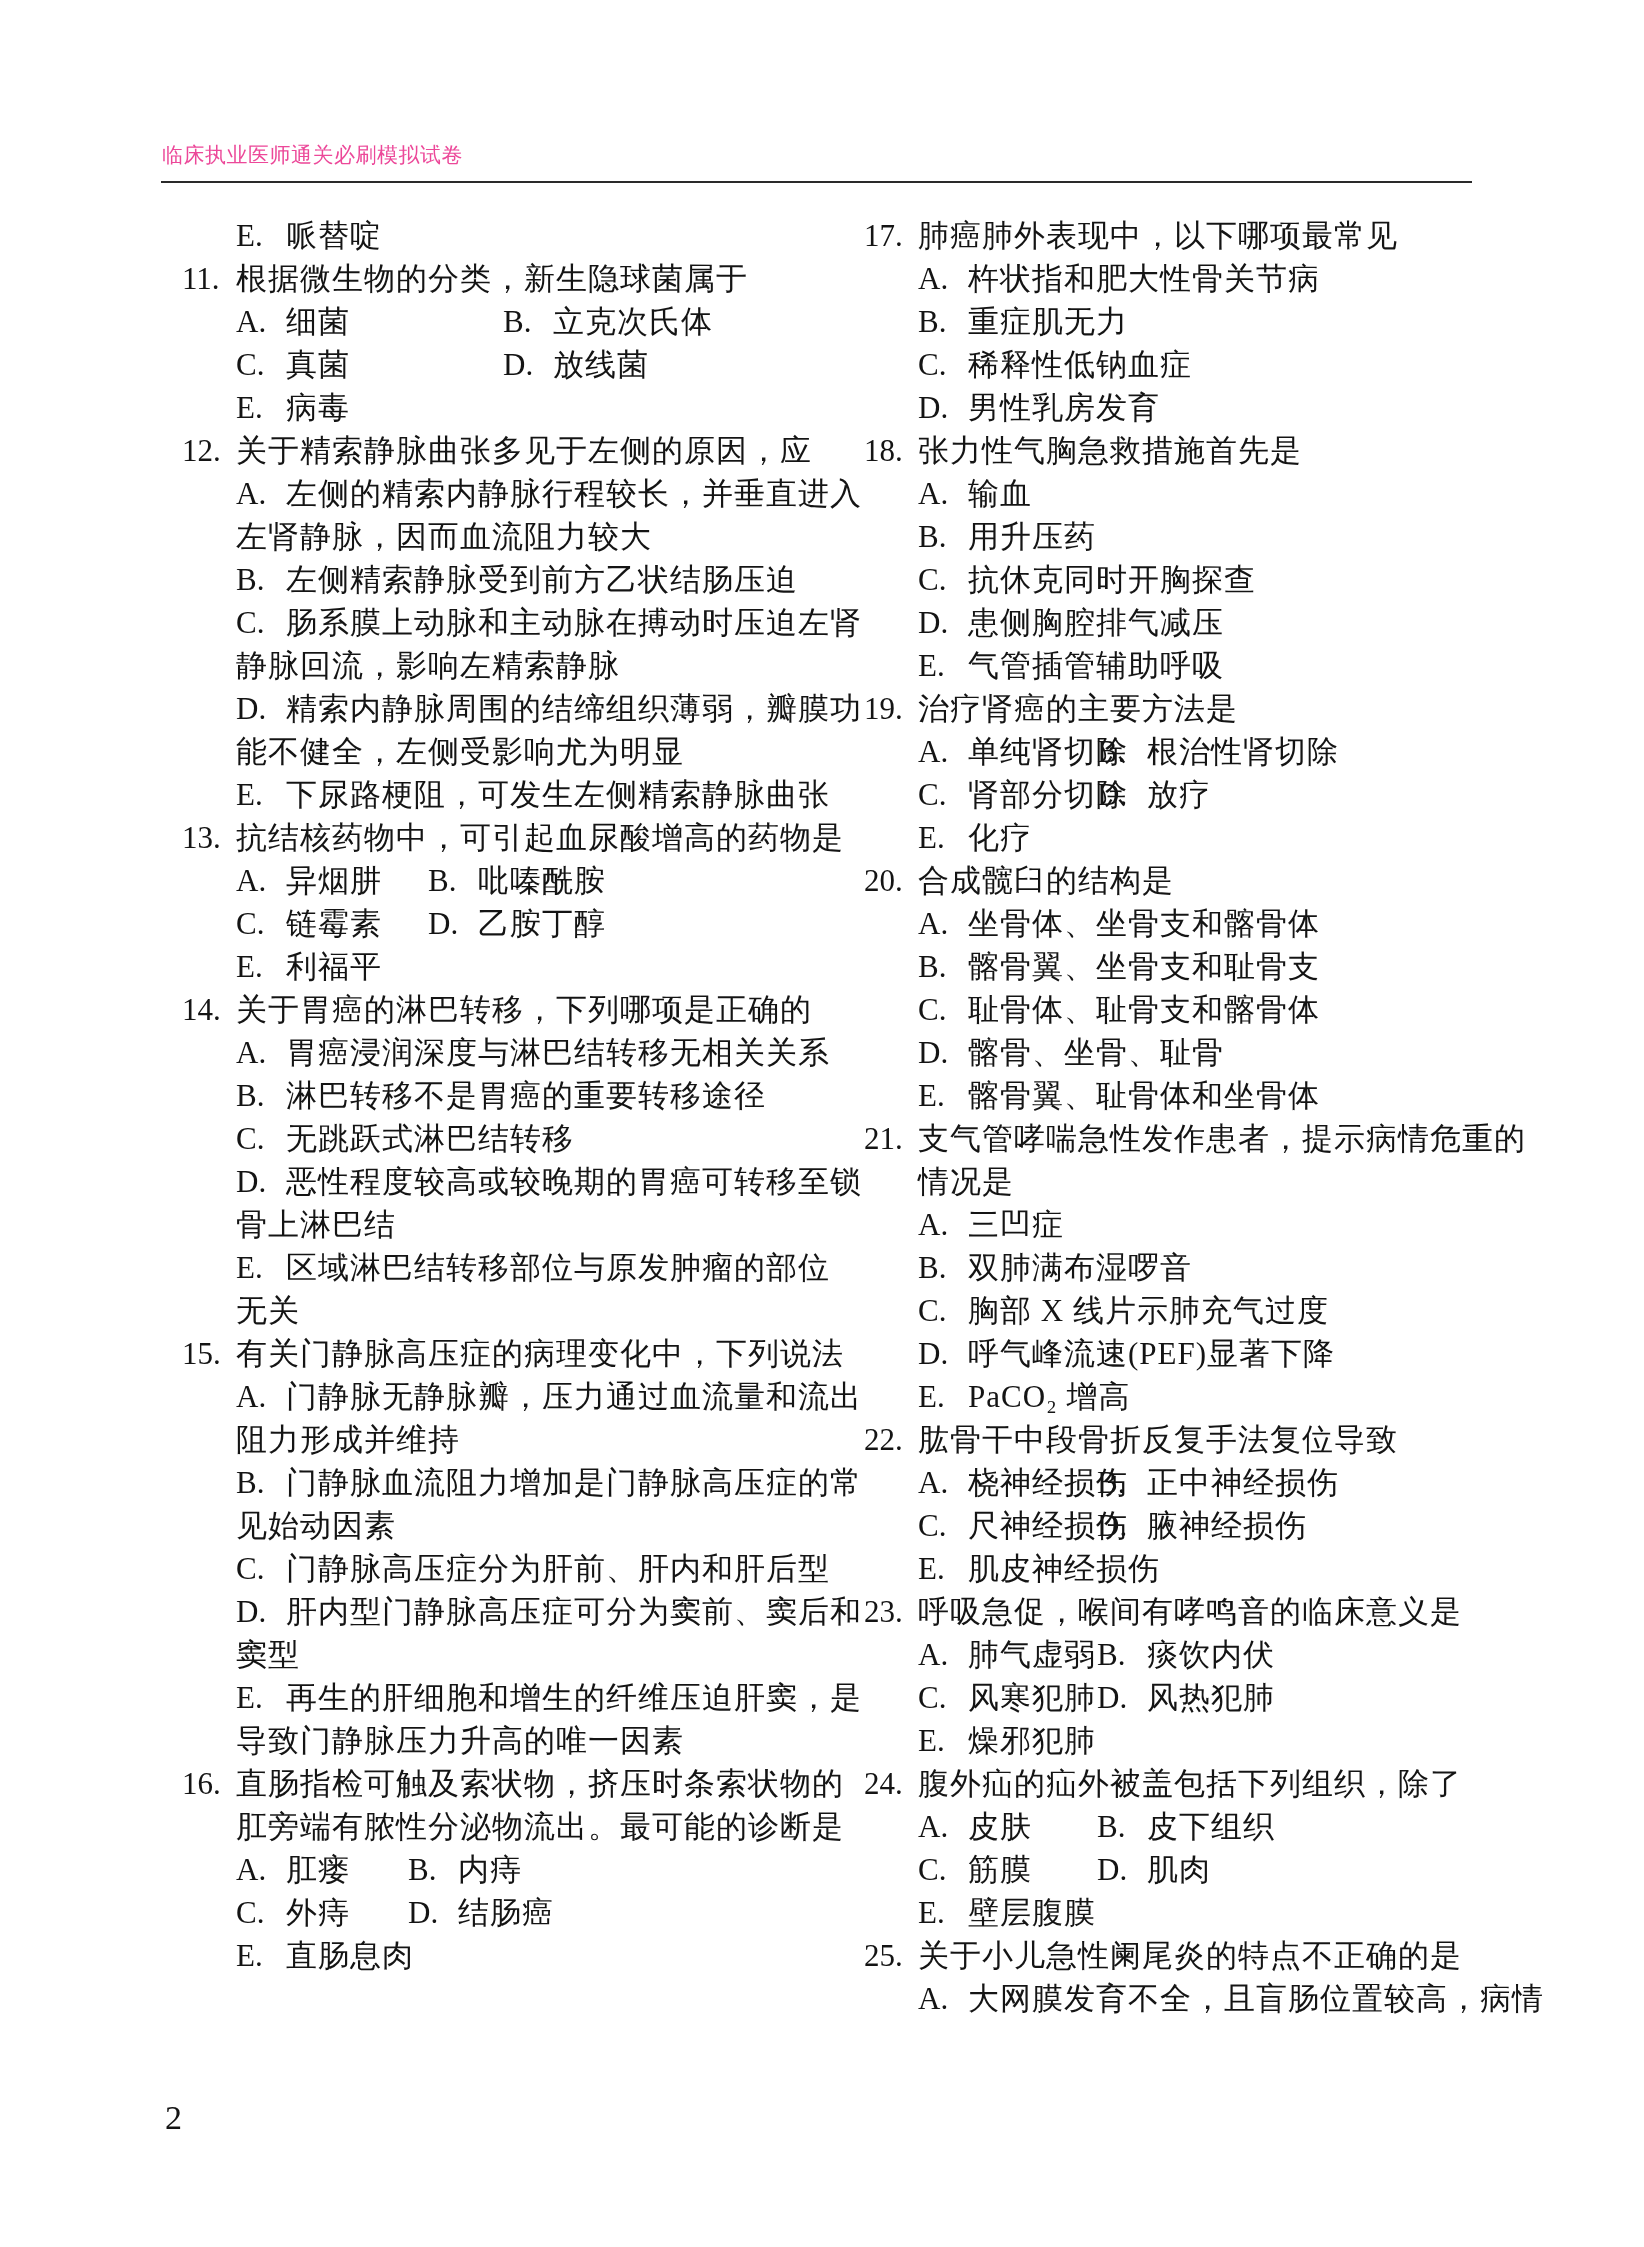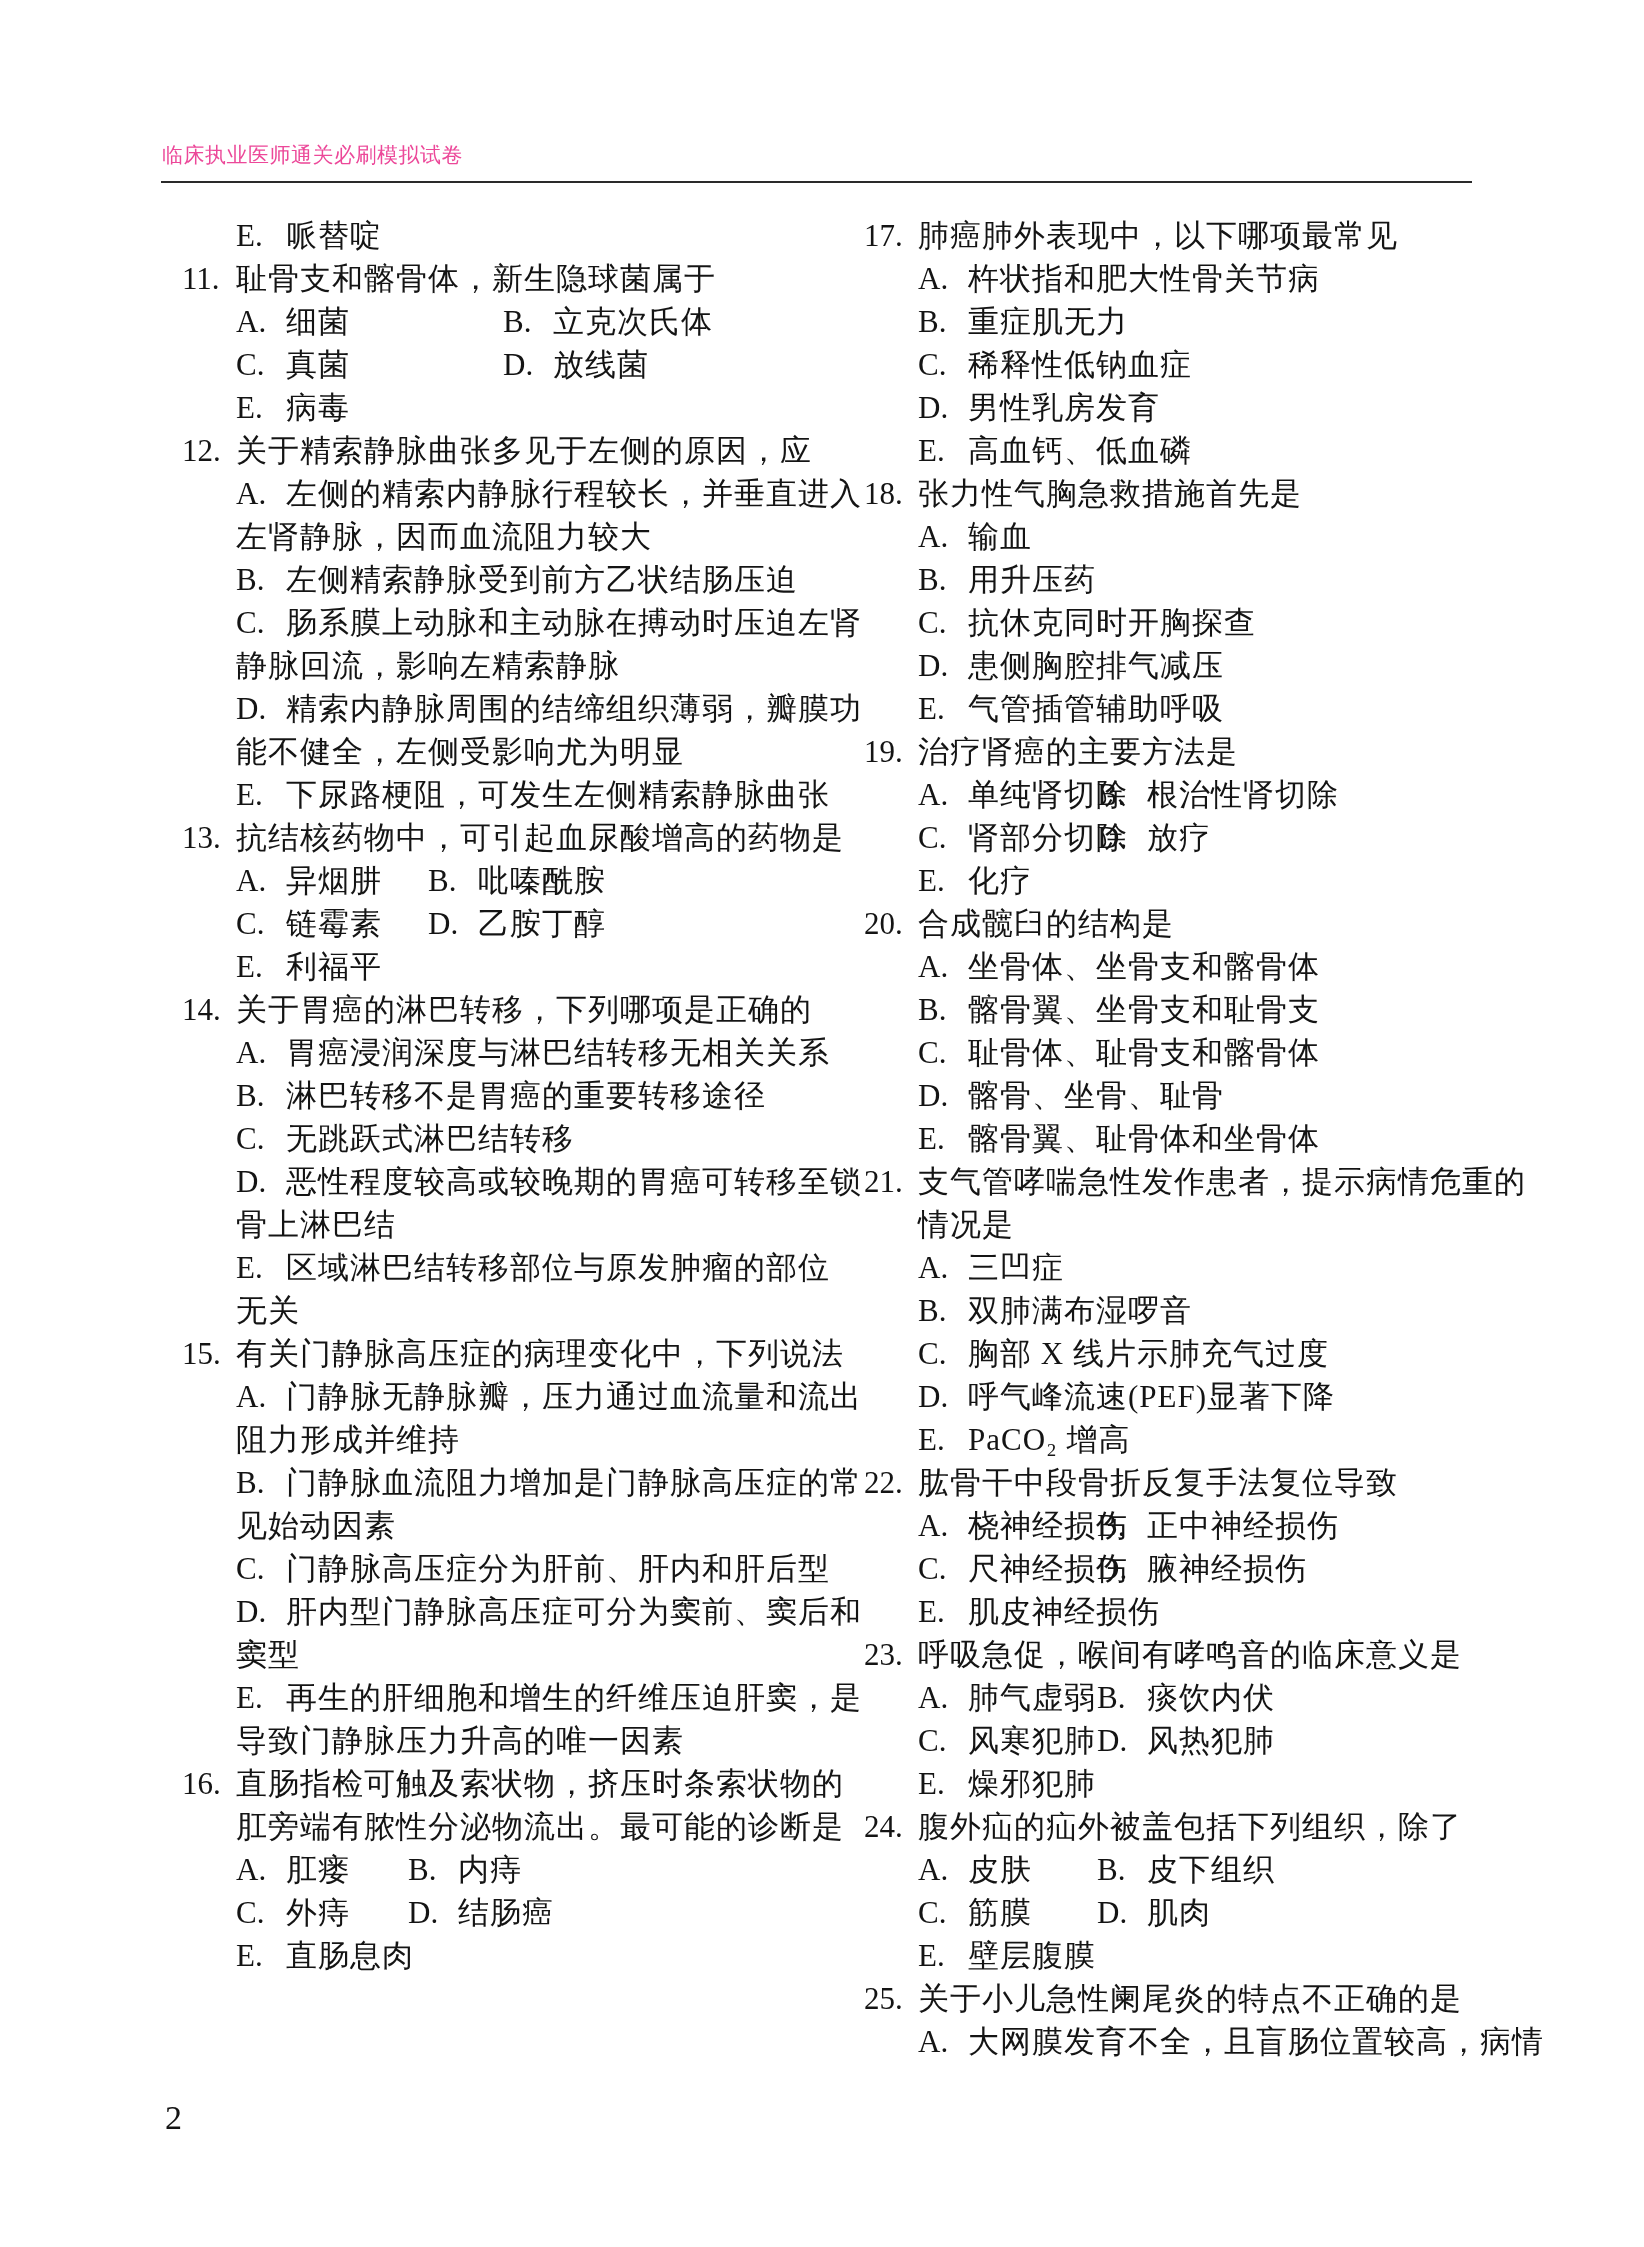--- a/index.html
+++ b/index.html
@@ -50,21 +50,21 @@
 </style>
 </head>
 <body>
 
 <div class="page">
   <div class="header-title">临床执业医师通关必刷模拟试卷</div>
   <div class="header-rule"></div>
 
   <div class="column column-left" id="col-left">
       <div class="line indent"><span class="opt-label">E.</span><span class="opt-text">哌替啶</span></div>
-      <div class="line"><span class="qnum">11.</span><span class="qtext">耻骨支和髂骨体，新生隐球菌属于</span></div>
+      <div class="line"><span class="qnum">11.</span><span class="qtext">根据微生物的分类，新生隐球菌属于</span></div>
       <div class="line indent"><span class="opt-first" style="width: 267px;"><span class="opt-label">A.</span><span class="opt-text">细菌</span></span><span class="opt-label">B.</span><span class="opt-text">立克次氏体</span></div>
       <div class="line indent"><span class="opt-first" style="width: 267px;"><span class="opt-label">C.</span><span class="opt-text">真菌</span></span><span class="opt-label">D.</span><span class="opt-text">放线菌</span></div>
       <div class="line indent"><span class="opt-label">E.</span><span class="opt-text">病毒</span></div>
       <div class="line"><span class="qnum">12.</span><span class="qtext">关于精索静脉曲张多见于左侧的原因，应</span></div>
       <div class="line indent"><span class="opt-label">A.</span><span class="opt-text">左侧的精索内静脉行程较长，并垂直进入</span></div>
       <div class="line indent"><span class="cont-text">左肾静脉，因而血流阻力较大</span></div>
       <div class="line indent"><span class="opt-label">B.</span><span class="opt-text">左侧精索静脉受到前方乙状结肠压迫</span></div>
       <div class="line indent"><span class="opt-label">C.</span><span class="opt-text">肠系膜上动脉和主动脉在搏动时压迫左肾</span></div>
       <div class="line indent"><span class="cont-text">静脉回流，影响左精索静脉</span></div>
       <div class="line indent"><span class="opt-label">D.</span><span class="opt-text">精索内静脉周围的结缔组织薄弱，瓣膜功</span></div>
@@ -98,21 +98,20 @@
       <div class="line indent"><span class="opt-first" style="width: 172px;"><span class="opt-label">C.</span><span class="opt-text">外痔</span></span><span class="opt-label">D.</span><span class="opt-text">结肠癌</span></div>
       <div class="line indent"><span class="opt-label">E.</span><span class="opt-text">直肠息肉</span></div>
     </div>
 
   <div class="column column-right" id="col-right">
       <div class="line"><span class="qnum">17.</span><span class="qtext">肺癌肺外表现中，以下哪项最常见</span></div>
       <div class="line indent"><span class="opt-label">A.</span><span class="opt-text">杵状指和肥大性骨关节病</span></div>
       <div class="line indent"><span class="opt-label">B.</span><span class="opt-text">重症肌无力</span></div>
       <div class="line indent"><span class="opt-label">C.</span><span class="opt-text">稀释性低钠血症</span></div>
       <div class="line indent"><span class="opt-label">D.</span><span class="opt-text">男性乳房发育</span></div>
-      <div class="line indent"><span class="opt-label">E.</span><span class="opt-text">高血钙、低血磷</span></div>
       <div class="line"><span class="qnum">18.</span><span class="qtext">张力性气胸急救措施首先是</span></div>
       <div class="line indent"><span class="opt-label">A.</span><span class="opt-text">输血</span></div>
       <div class="line indent"><span class="opt-label">B.</span><span class="opt-text">用升压药</span></div>
       <div class="line indent"><span class="opt-label">C.</span><span class="opt-text">抗休克同时开胸探查</span></div>
       <div class="line indent"><span class="opt-label">D.</span><span class="opt-text">患侧胸腔排气减压</span></div>
       <div class="line indent"><span class="opt-label">E.</span><span class="opt-text">气管插管辅助呼吸</span></div>
       <div class="line"><span class="qnum">19.</span><span class="qtext">治疗肾癌的主要方法是</span></div>
       <div class="line indent"><span class="opt-first" style="width: 179px;"><span class="opt-label">A.</span><span class="opt-text">单纯肾切除</span></span><span class="opt-label">B.</span><span class="opt-text">根治性肾切除</span></div>
       <div class="line indent"><span class="opt-first" style="width: 179px;"><span class="opt-label">C.</span><span class="opt-text">肾部分切除</span></span><span class="opt-label">D.</span><span class="opt-text">放疗</span></div>
       <div class="line indent"><span class="opt-label">E.</span><span class="opt-text">化疗</span></div>

